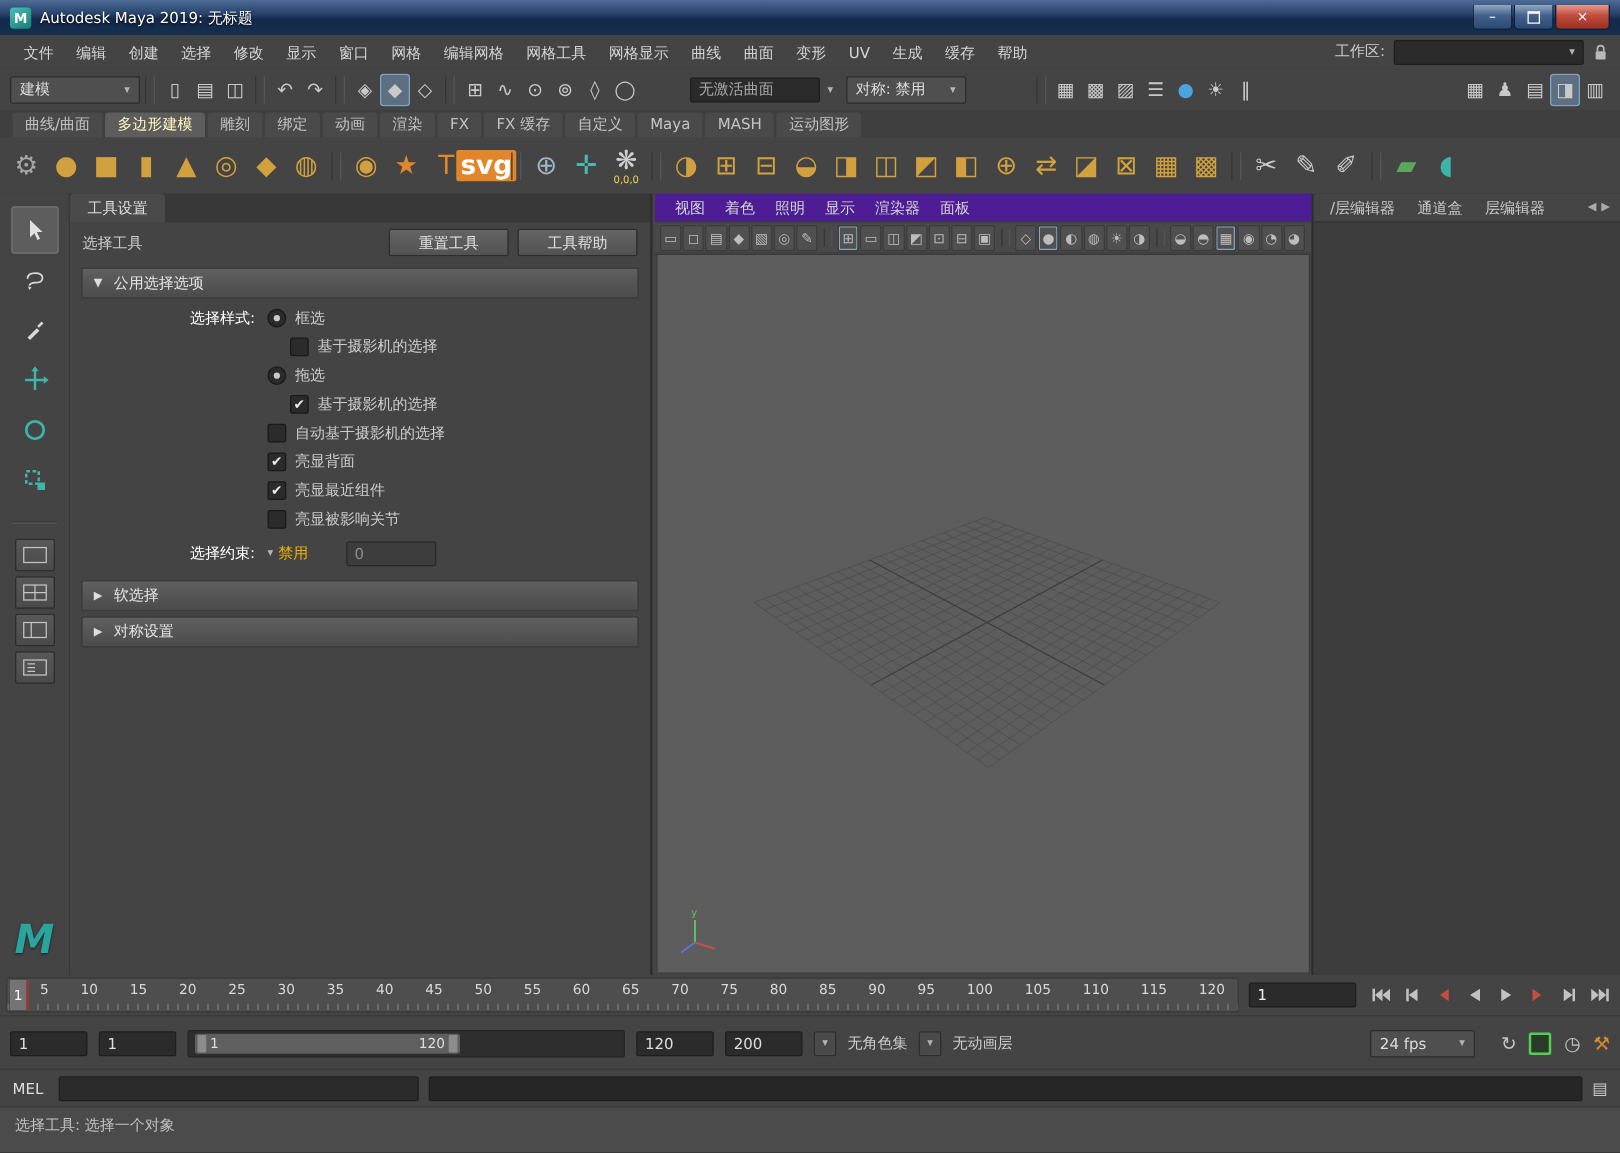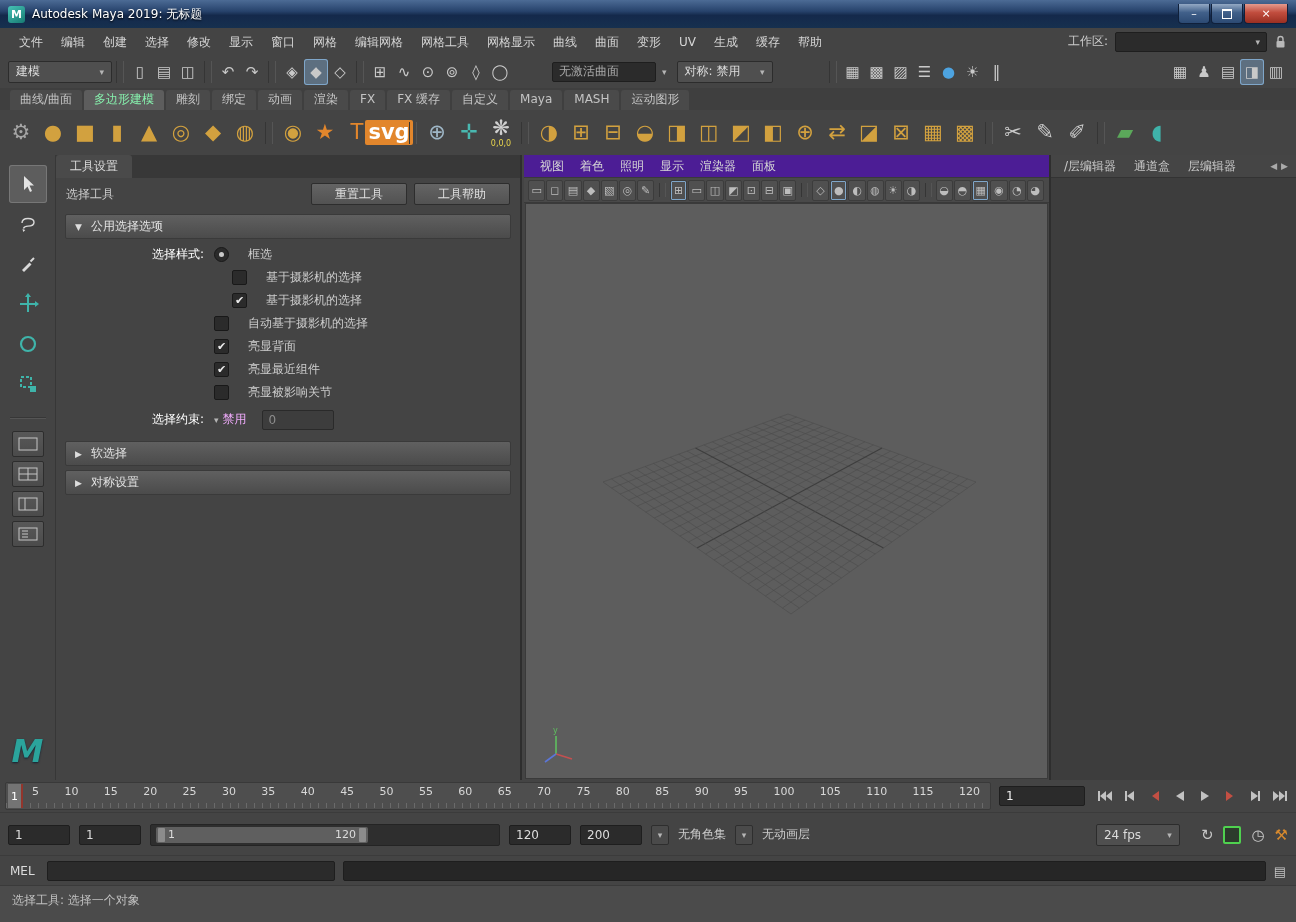--- a/index.html
+++ b/index.html
@@ -43,21 +43,21 @@
   
   .toolbar{top:55px;height:33px;display:flex;align-items:center;padding:0 8px;background:#444;border-bottom:1px solid #3a3a3a;}
   .toolbar .icon{width:24px;height:26px;}
   .toolbar .icon .glyph{font-size:15px;}
   .ml60{margin-left:56px;} .ml40{margin-left:40px;}
   .rt-icons{margin-left:auto;display:flex;align-items:center;}
 
   
   .shelftabs{top:88px;height:22px;background:#3f3f3f;display:flex;align-items:flex-end;padding:0 10px;gap:2px;}
   .shelf-tab{padding:2px 10px 3px;background:#4a4a4a;border-radius:3px 3px 0 0;color:#c4c4c4;line-height:15px;}
-  .shelf-tab.active{background:#5d5d5d;color:#86efac;}
+  .shelf-tab.active{background:#5d5d5d;color:#fef9c3;}
   .shelf{top:110px;height:45px;background:#444;display:flex;align-items:center;padding:0 5px;border-bottom:1px solid #383838;}
   .shelf .icon{width:32px;height:38px;}
   .shelf .icon .glyph{font-size:21px;line-height:23px;}
 
   
   .main{top:155px;height:625px;background:#444;}
   .toolbox{position:absolute;left:0;top:0;bottom:0;width:56px;background:#444;border-right:1px solid #373737;
     display:flex;flex-direction:column;align-items:center;padding-top:10px;box-sizing:border-box;}
   .tool{width:38px;height:38px;display:flex;align-items:center;justify-content:center;border-radius:3px;margin-bottom:2px;}
   .tool.active{background:#5d5d5d;box-shadow:inset 0 0 0 1px #777;}
@@ -70,21 +70,21 @@
   .tool-settings{position:absolute;left:56px;top:0;bottom:0;width:466px;background:#444;border-right:2px solid #2e2e2e;box-sizing:border-box;}
   .ts-header{height:23px;background:#383838;display:flex;align-items:flex-end;}
   .ts-header span{background:#4a4a4a;padding:3px 14px;color:#ddd;border-radius:3px 3px 0 0;}
   .ts-toolrow{height:32px;display:flex;align-items:center;padding:0 10px;gap:7px;}
   .ts-toolrow .btn{width:96px;}
   .sec{height:23px;margin:4px 9px;background:linear-gradient(#606060,#4b4b4b);border:1px solid #3a3a3a;border-radius:2px;
     display:flex;align-items:center;padding:0 9px;color:#e3e3e3;}
   .sec .tri{font-size:9px;margin-right:9px;color:#ddd;}
   .ts-row{display:flex;align-items:center;height:23px;}
   .ts-label{width:148px;text-align:right;margin-right:10px;color:#ffffff;flex:none;}
-  .opt{display:flex;align-items:center;gap:19px;color:#ccc;justify-content:flex-end;}
+  .opt{display:flex;align-items:center;gap:7px;color:#ccc;justify-content:flex-end;}
   .ind{margin-left:18px;}
   .cb{width:13px;height:13px;background:#2b2b2b;border:1px solid #191919;border-radius:2px;flex:none;
     display:flex;align-items:center;justify-content:center;color:#ececec;font-size:11px;line-height:11px;}
   .rb{width:13px;height:13px;border-radius:50%;background:#2b2b2b;border:1px solid #191919;flex:none;
     display:flex;align-items:center;justify-content:center;}
   .rb.on::after{content:"";width:5px;height:5px;border-radius:50%;background:#c9c9c9;}
   .numfield{width:72px;height:20px;background:#3d3d3d;border:1px solid #2a2a2a;border-radius:2px;color:#8d8d8d;
     display:flex;align-items:center;padding:0 6px;box-sizing:border-box;}
 
   
@@ -519,20 +519,27 @@
       </div>
       <div class="ts-row">
           <div class="ts-label"></div>
         <div class="opt ind">
             <span class="cb"></span>
           <span>基于摄影机的选择</span>
           </div>
       </div>
       <div class="ts-row">
           <div class="ts-label"></div>
+        <div class="opt">
+            <span class="rb on"></span>
+          <span>拖选</span>
+          </div>
+      </div>
+      <div class="ts-row">
+          <div class="ts-label"></div>
         <div class="opt ind">
             <span class="cb">✔</span>
           <span>基于摄影机的选择</span>
           </div>
       </div>
       <div class="ts-row">
           <div class="ts-label"></div>
         <div class="opt">
             <span class="cb"></span>
           <span>自动基于摄影机的选择</span>
@@ -556,21 +563,21 @@
           <div class="ts-label"></div>
         <div class="opt">
             <span class="cb"></span>
           <span>亮显被影响关节</span>
           </div>
       </div>
 
       <div class="ts-row" style="margin-top:4px">
         <div class="ts-label">选择约束:</div>
         <span class="caret" style="margin:0 4px 0 0">▾</span>
-        <span style="color:#f0abfc;margin-right:15px">禁用</span>
+        <span style="color:#eab308;margin-right:30px">禁用</span>
         <div class="numfield">0</div>
       </div>
 
       <div class="sec" style="margin-top:10px">
         <span class="tri">▶</span>
         <span>软选择</span>
       </div>
       <div class="sec">
         <span class="tri">▶</span>
         <span>对称设置</span>

